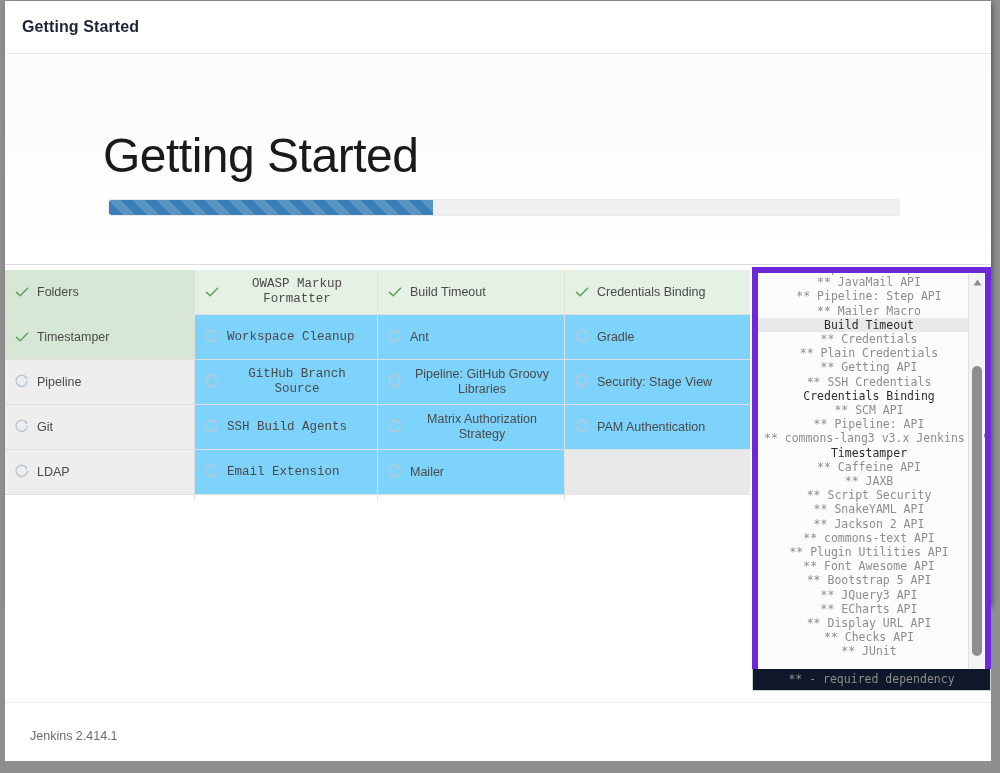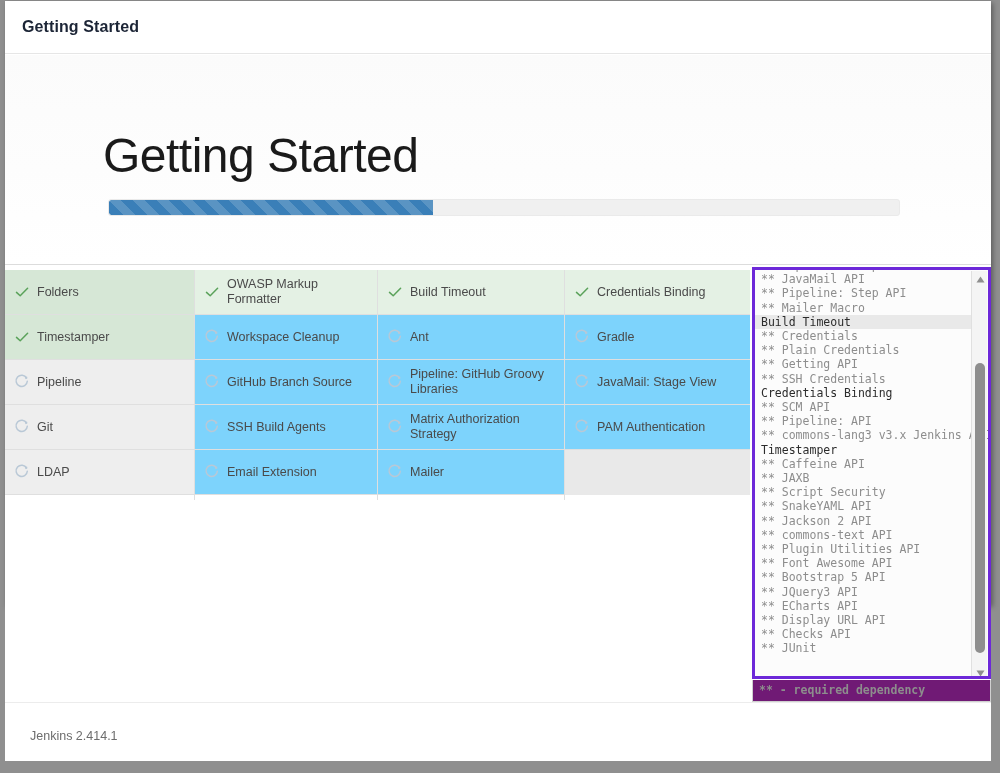--- a/index.html
+++ b/index.html
@@ -12,20 +12,21 @@
     font-family: "Liberation Sans", sans-serif;
   }
 
   
   .page-wrap {
     position: absolute;
     left: 5px; top: 1px;
     width: 986px; height: 604px;
     background: #ffffff;
     box-shadow: 2px 2px 5px rgba(0,0,0,0.35);
+    text-align: center;
   }
 
   
   .titlebar {
     position: absolute;
     left: 0; top: 0;
     width: 986px; height: 53px;
     background: #ffffff;
     border-bottom: 1px solid #e6e6e6;
   }
@@ -92,21 +93,21 @@
     position: absolute;
     left: 0; top: 5px;
     width: 745px; height: 230px;
     display: flex;
   }
   .grid-col {
     height: 100%;
     border-right: 1px solid #dfdfdf;
   }
   .grid-col.c1 { width: 190px; }
-  .grid-col.c2 { width: 183px; }
+  .grid-col.c2 { width: 183px; font-family: Liberation Mono, monospace; }
   .grid-col.c3 { width: 187px; }
   .grid-col.c4 { width: 185px; border-right: none; }
 
   .cell {
     position: relative;
     height: 45px;
     border-bottom: 1px solid #dfdfdf;
     padding: 0 10px 0 32px;
     display: flex;
     align-items: center;
@@ -143,51 +144,50 @@
     position: absolute;
     left: 747px; top: 2px;
     width: 239px; height: 435px;
     background: #ffffff;
   }
   .log-list {
     position: absolute;
     left: 0; top: 0;
     width: 239px; height: 412px;
     background: #fcfcfc;
-    border: 3px solid #6d28d9;
+    border: 6px solid #6d28d9;
     overflow: hidden;
     font-family: "DejaVu Sans Mono", monospace;
     font-size: 11.5px;
     line-height: 14.2px;
   }
   .log-scroll {
     position: absolute;
     left: 0; top: -12px;
     width: 222px;
   }
   .log-line {
     padding: 0 6px;
     white-space: pre;
     color: #8d8d8d;
   }
   .log-line.plugin { color: #2c2c2c; }
   .log-line.hl { background: #e9e9e9; }
   .log-footer {
     position: absolute;
-    left: 0; top: 413px;
+    left: 0; top: 402px;
     width: 239px; height: 22px;
-    background: #701a75;
+    background: #0f172a;
     border: 1px solid #cfcfcf;
     border-top: none;
     font-family: "DejaVu Sans Mono", monospace;
     font-size: 11.5px;
     color: #8d8d8d;
     padding: 3px 6px 0 6px;
     white-space: pre;
-    font-weight: bold;
   }
 
   
   .sbar {
     position: absolute;
     right: 1px; top: 1px;
     width: 16px; height: 410px;
     background: #f4f4f4;
     border-left: 1px solid #e0e0e0;
   }
@@ -360,21 +360,21 @@
                 <path d="M12.6 4.1 A5.6 5.6 0 1 0 13.3 7.2" fill="none" stroke="#b9c8d6" stroke-width="1.5" stroke-linecap="round"></path>
                 <polygon points="10.6,2.0 13.6,3.0 11.5,5.2" fill="#b9c8d6"></polygon>
               </svg></span>
             <span class="cell-label">Gradle</span>
           </div>
           <div class="cell">
             <span class="st-icon"><svg width="16" height="16" viewBox="0 0 16 16" aria-hidden="true">
                 <path d="M12.6 4.1 A5.6 5.6 0 1 0 13.3 7.2" fill="none" stroke="#b9c8d6" stroke-width="1.5" stroke-linecap="round"></path>
                 <polygon points="10.6,2.0 13.6,3.0 11.5,5.2" fill="#b9c8d6"></polygon>
               </svg></span>
-            <span class="cell-label">JavaMail: Stage View</span>
+            <span class="cell-label">Security: Stage View</span>
           </div>
           <div class="cell">
             <span class="st-icon"><svg width="16" height="16" viewBox="0 0 16 16" aria-hidden="true">
                 <path d="M12.6 4.1 A5.6 5.6 0 1 0 13.3 7.2" fill="none" stroke="#b9c8d6" stroke-width="1.5" stroke-linecap="round"></path>
                 <polygon points="10.6,2.0 13.6,3.0 11.5,5.2" fill="#b9c8d6"></polygon>
               </svg></span>
             <span class="cell-label">PAM Authentication</span>
           </div>
           <div class="cell empty"></div>
         </div>

